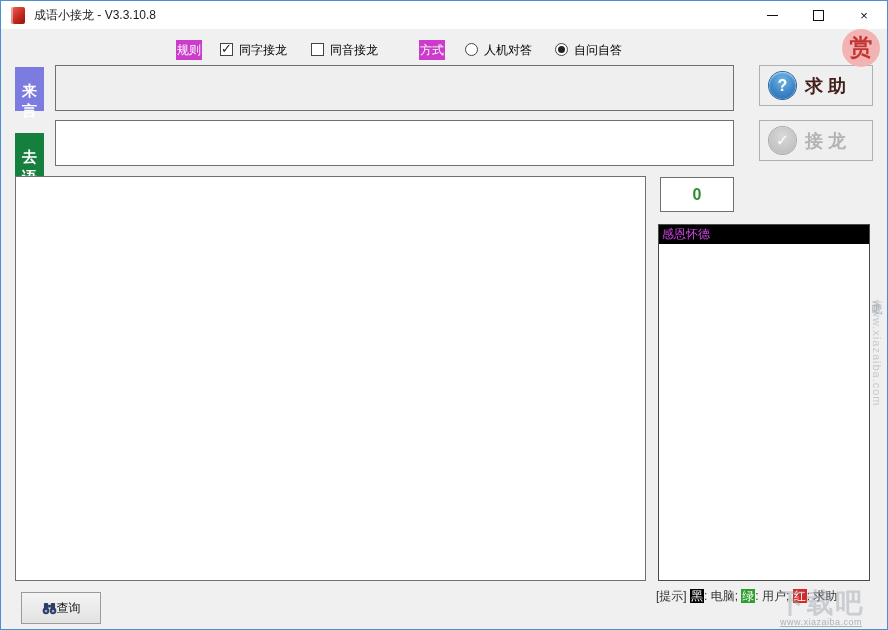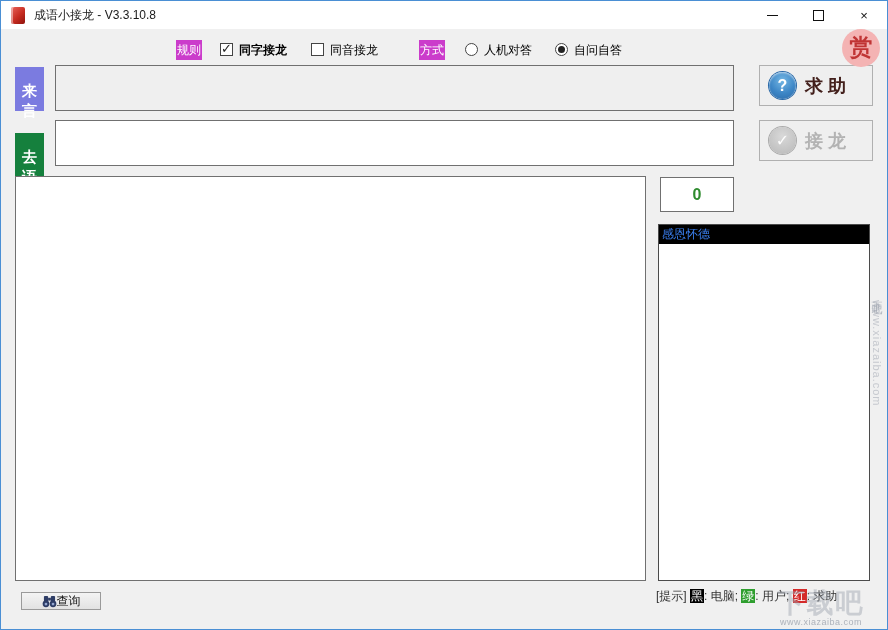--- a/index.html
+++ b/index.html
@@ -52,35 +52,35 @@
   .circle-icon{width:27px;height:27px;border-radius:50%;display:flex;align-items:center;justify-content:center;
     font-size:16px;font-weight:bold;color:#fff;flex:0 0 auto;}
   .q-icon{background:radial-gradient(circle at 50% 32%,#74b7e4 0%,#3d86c6 55%,#2a69a8 100%);
     box-shadow:0 0 0 1px #2a69a8, inset 0 1px 2px rgba(255,255,255,.6);}
   .chk-icon{background:radial-gradient(circle at 50% 35%,#d9d9d9,#b8b8b8);
     box-shadow:0 0 0 1px #ababab;color:#fdfdfd;}
   
   #word-list{position:absolute;left:657px;top:223px;width:212px;height:357px;box-sizing:border-box;
     background:#fff;border:1px solid #4b4b4b;overflow:hidden;}
   .list-item{height:19px;line-height:19px;font-size:12px;padding-left:3px;}
-  .list-item.selected{background:#000;color:#3b82f6;}
+  .list-item.selected{background:#000;color:#d946ef;}
   
   #status-bar{position:absolute;left:655px;top:587px;font-size:12px;color:#333;white-space:nowrap;line-height:16px;}
   .chip{display:inline-block;color:#fff;padding:0 1px;line-height:14px;}
   .chip-black{background:#000;}
   .chip-green{background:#2e9e2e;}
   .chip-red{background:#d42a2a;}
-  #query-btn{position:absolute;left:20px;top:591px;width:80px;height:18px;box-sizing:border-box;
+  #query-btn{position:absolute;left:20px;top:591px;width:80px;height:32px;box-sizing:border-box;
     background:linear-gradient(#f4f4f4,#e2e2e2);border:1px solid #9a9a9a;display:flex;align-items:center;
     justify-content:center;font-size:12px;color:#111;cursor:default;}
   
   .wm{position:absolute;pointer-events:none;z-index:9;color:rgba(156,162,174,0.45);}
   #wm-corner{right:0;bottom:2px;width:132px;text-align:center;}
   #wm-corner .wm-brand{font-size:27px;font-weight:bold;letter-spacing:2px;line-height:28px;}
-  #wm-corner .wm-url{font-size:9px;color:rgba(156,162,174,0.8);letter-spacing:0.5px;}
+  #wm-corner .wm-url{font-size:9px;color:rgba(156,162,174,0.8);letter-spacing:0.5px;text-decoration:underline;}
   #wm-side{right:3px;top:292px;writing-mode:vertical-rl;font-size:11px;letter-spacing:1px;
     color:rgba(156,162,174,0.5);}
 </style>
 </head>
 <body>
 
 <div id="window">
 
   <div class="titlebar">
     <div class="app-icon"></div>
@@ -91,21 +91,21 @@
         </div>
       <div class="win-btn">
           <span class="max-box"></span>
         </div>
       <div class="win-btn">×</div>
     </div>
   </div>
 
   <div class="tag" style="left:175px;">规则</div>
   <div class="checkbox checked" style="left:219px;"></div>
-  <div class="opt-label" style="left:238px;font-weight:bold;">同字接龙</div>
+  <div class="opt-label" style="left:238px;">同字接龙</div>
   <div class="checkbox" style="left:310px;"></div>
   <div class="opt-label" style="left:329px;">同音接龙</div>
   <div class="tag" style="left:418px;">方式</div>
   <div class="radio" style="left:464px;"></div>
   <div class="opt-label" style="left:483px;">人机对答</div>
   <div class="radio selected" style="left:554px;"></div>
   <div class="opt-label" style="left:573px;">自问自答</div>
 
   <div class="stamp">
     <span>赏</span>

